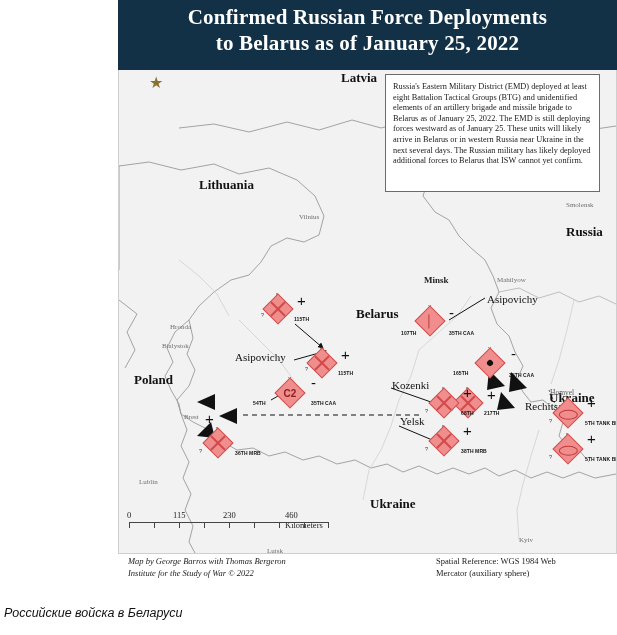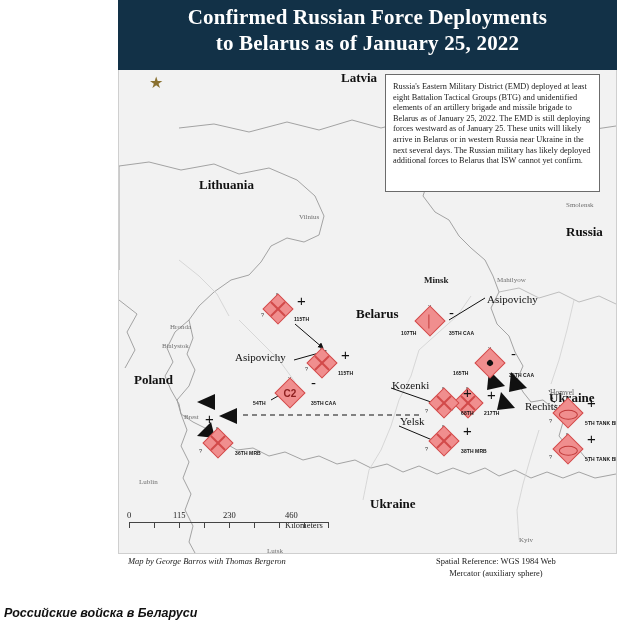--- a/index.html
+++ b/index.html
@@ -81,29 +81,29 @@
 
   
   #scalebar{position:absolute;left:10px;top:440px;width:200px;}
   #scalebar .nums{position:relative;height:12px;}
   #scalebar .nums span{position:absolute;font-family:"Liberation Serif",serif;
     font-size:8.5px;color:#222;}
   #scalebar .ticks{position:relative;height:8px;border-top:1px solid #444;}
   #scalebar .ticks i{position:absolute;top:0;width:1px;height:5px;background:#444;}
 
   
-  #footer{position:absolute;left:0;top:555px;width:497px;height:45px;text-align:center;}
+  #footer{position:absolute;left:0;top:555px;width:497px;height:45px;}
   .f-left{position:absolute;left:10px;top:0;font-family:"Liberation Serif",serif;
     font-style:italic;font-size:8.5px;line-height:12px;color:#222;}
   .f-right{position:absolute;left:318px;top:0;font-family:"Liberation Serif",serif;
     font-size:8.5px;line-height:12px;color:#222;}
 
   
   #caption{position:absolute;left:4px;top:606px;width:600px;
-    font-family:"Liberation Sans",sans-serif;font-style:italic;font-weight:bold;
+    font-family:"Liberation Sans",sans-serif;font-style:italic;font-weight:normal;
     font-size:12.5px;color:#111;}
 </style>
 </head>
 <body>
 
 <div id="figure">
 
   <div class="title-banner">
     <div class="t-line t1">Confirmed Russian Force Deployments</div>
     <div class="t-line t2">to Belarus as of January 25, 2022</div>
@@ -351,20 +351,21 @@
           <i style="left:175px"></i>
           <i style="left:199px"></i>
       </div>
     </div>
 
   </div>
 
   <div id="footer">
     <div class="f-left">
       <div>Map by George Barros with Thomas Bergeron</div>
+      <div>Institute for the Study of War © 2022</div>
     </div>
     <div class="f-right">
       <div>Spatial Reference: WGS 1984 Web</div>
       <div>Mercator (auxiliary sphere)</div>
     </div>
   </div>
 
 </div>
 
 <div id="caption">Российские войска в Беларуси</div>

